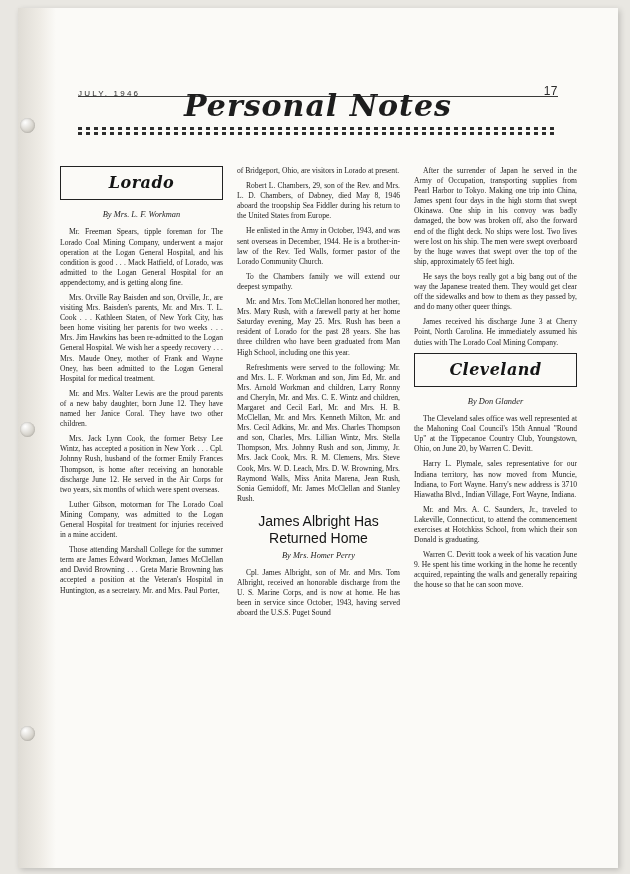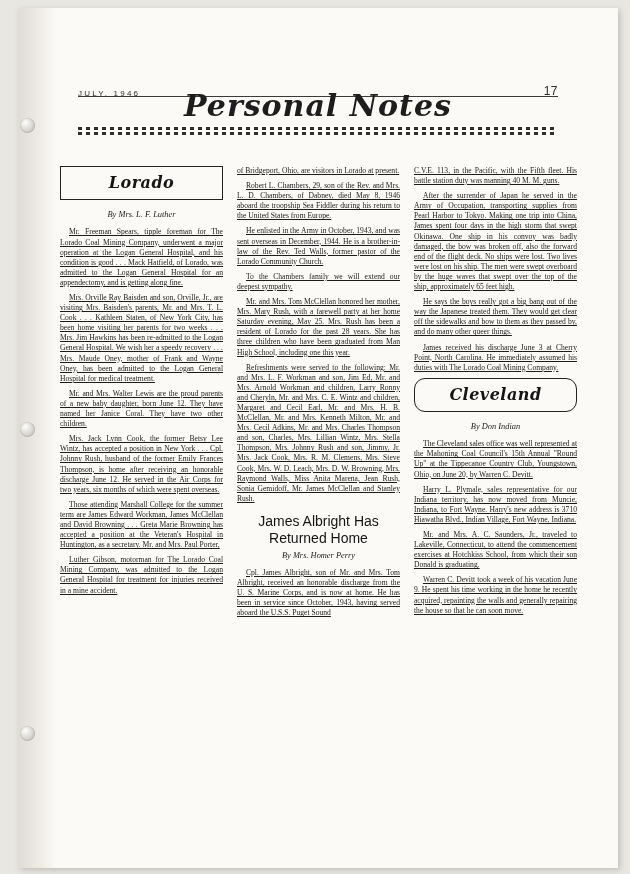--- a/index.html
+++ b/index.html
@@ -117,21 +117,20 @@
     color: #1c1c1c;
   }
   .col {
     width: 163px;
   }
   p {
     margin: 0 0 5px 0;
     text-align: justify;
     text-indent: 9px;
     hyphens: auto;
-    text-decoration: underline;
   }
   p.noindent { text-indent: 0; }
 
   
   .headbox {
     border: 1px solid #222;
     padding: 5px 4px 6px 4px;
     margin: 0 0 9px 0;
     text-align: center;
   }
@@ -152,21 +151,20 @@
   }
   .subhead {
     text-align: center;
     font-family: "Liberation Sans", sans-serif;
     font-size: 14px;
     line-height: 1.25;
     margin: 9px 0 2px 0;
     color: #141414;
   }
   .cleveland-box {
-    border-radius: 11px;
   }
 </style>
 </head>
 <body>
 
 <div id="scan">
   <div id="page"></div>
   <div id="gutter"></div>
   <div class="punch" id="punch1"></div>
   <div class="punch" id="punch2"></div>
@@ -182,55 +180,54 @@
     <div class="title">Personal Notes</div>
     <div class="dotrule double"></div>
   </div>
 
   <div id="cols">
 
     <div class="col">
       <div class="headbox">
         <div class="script">Lorado</div>
       </div>
-      <div class="byline">By Mrs. L. F. Luther</div>
+      <div class="byline">By Mrs. L. F. Workman</div>
       <p>Mr. Freeman Spears, tipple foreman for The Lorado Coal Mining Company, underwent a major operation at the Logan General Hospital, and his condition is good . . . Mack Hatfield, of Lorado, was admitted to the Logan General Hospital for an appendectomy, and is getting along fine.</p>
       <p>Mrs. Orville Ray Baisden and son, Orville, Jr., are visiting Mrs. Baisden's parents, Mr. and Mrs. T. L. Cook . . . Kathleen Staten, of New York City, has been home visiting her parents for two weeks . . . Mrs. Jim Hawkins has been re-admitted to the Logan General Hospital. We wish her a speedy recovery . . . Mrs. Maude Oney, mother of Frank and Wayne Oney, has been admitted to the Logan General Hospital for medical treatment.</p>
       <p>Mr. and Mrs. Walter Lewis are the proud parents of a new baby daughter, born June 12. They have named her Janice Coral. They have two other children.</p>
       <p>Mrs. Jack Lynn Cook, the former Betsy Lee Wintz, has accepted a position in New York . . . Cpl. Johnny Rush, husband of the former Emily Frances Thompson, is home after receiving an honorable discharge June 12. He served in the Air Corps for two years, six months of which were spent overseas.</p>
+      <p>Luther Gibson, motorman for The Lorado Coal Mining Company, was admitted to the Logan General Hospital for treatment for injuries received in a mine accident.</p>
       <p>Those attending Marshall College for the summer term are James Edward Workman, James McClellan and David Browning . . . Greta Marie Browning has accepted a position at the Veteran's Hospital in Huntington, as a secretary. Mr. and Mrs. Paul Porter,</p>
-      <p>Luther Gibson, motorman for The Lorado Coal Mining Company, was admitted to the Logan General Hospital for treatment for injuries received in a mine accident.</p>
     </div>
 
     <div class="col">
       <p class="noindent">of Bridgeport, Ohio, are visitors in Lorado at present.</p>
       <p>Robert L. Chambers, 29, son of the Rev. and Mrs. L. D. Chambers, of Dabney, died May 8, 1946 aboard the troopship Sea Fiddler during his return to the United States from Europe.</p>
       <p>He enlisted in the Army in October, 1943, and was sent overseas in December, 1944. He is a brother-in-law of the Rev. Ted Walls, former pastor of the Lorado Community Church.</p>
       <p>To the Chambers family we will extend our deepest sympathy.</p>
       <p>Mr. and Mrs. Tom McClellan honored her mother, Mrs. Mary Rush, with a farewell party at her home Saturday evening, May 25. Mrs. Rush has been a resident of Lorado for the past 28 years. She has three children who have been graduated from Man High School, including one this year.</p>
       <p>Refreshments were served to the following: Mr. and Mrs. L. F. Workman and son, Jim Ed, Mr. and Mrs. Arnold Workman and children, Larry Ronny and Cheryln, Mr. and Mrs. C. E. Wintz and children, Margaret and Cecil Earl, Mr. and Mrs. H. B. McClellan, Mr. and Mrs. Kenneth Milton, Mr. and Mrs. Cecil Adkins, Mr. and Mrs. Charles Thompson and son, Charles, Mrs. Lillian Wintz, Mrs. Stella Thompson, Mrs. Johnny Rush and son, Jimmy, Jr. Mrs. Jack Cook, Mrs. R. M. Clemens, Mrs. Steve Cook, Mrs. W. D. Leach, Mrs. D. W. Browning, Mrs. Raymond Walls, Miss Anita Marena, Jean Rush, Sonia Gemidoff, Mr. James McClellan and Stanley Rush.</p>
 
       <div class="subhead">
         <span>James Albright Has</span><br>
         <span>Returned Home</span>
       </div>
       <div class="byline">By Mrs. Homer Perry</div>
       <p>Cpl. James Albright, son of Mr. and Mrs. Tom Albright, received an honorable discharge from the U. S. Marine Corps, and is now at home. He has been in service since October, 1943, having served aboard the U.S.S. Puget Sound</p>
     </div>
 
     <div class="col">
-      <p class="noindent">C.V.E. 113, in the Pacific, with the Fifth fleet. His battle station duty was manning 40 M. M. guns.</p>
       <p>After the surrender of Japan he served in the Army of Occupation, transporting supplies from Pearl Harbor to Tokyo. Making one trip into China, James spent four days in the high storm that swept Okinawa. One ship in his convoy was badly damaged, the bow was broken off, also the forward end of the flight deck. No ships were lost. Two lives were lost on his ship. The men were swept overboard by the huge waves that swept over the top of the ship, approximately 65 feet high.</p>
       <p>He says the boys really got a big bang out of the way the Japanese treated them. They would get clear off the sidewalks and bow to them as they passed by, and do many other queer things.</p>
       <p>James received his discharge June 3 at Cherry Point, North Carolina. He immediately assumed his duties with The Lorado Coal Mining Company.</p>
 
       <div class="headbox cleveland-box">
         <div class="script">Cleveland</div>
       </div>
-      <div class="byline">By Don Indian</div>
+      <div class="byline">By Don Glander</div>
       <p>The Cleveland sales office was well represented at the Mahoning Coal Council's 15th Annual "Round Up" at the Tippecanoe Country Club, Youngstown, Ohio, on June 20, by Warren C. Devitt.</p>
       <p>Harry L. Plymale, sales representative for our Indiana territory, has now moved from Muncie, Indiana, to Fort Wayne. Harry's new address is 3710 Hiawatha Blvd., Indian Village, Fort Wayne, Indiana.</p>
       <p>Mr. and Mrs. A. C. Saunders, Jr., traveled to Lakeville, Connecticut, to attend the commencement exercises at Hotchkiss School, from which their son Donald is graduating.</p>
       <p>Warren C. Devitt took a week of his vacation June 9. He spent his time working in the home he recently acquired, repainting the walls and generally repairing the house so that he can soon move.</p>
     </div>
 
   </div>
 </div>
 
 </body></html>

